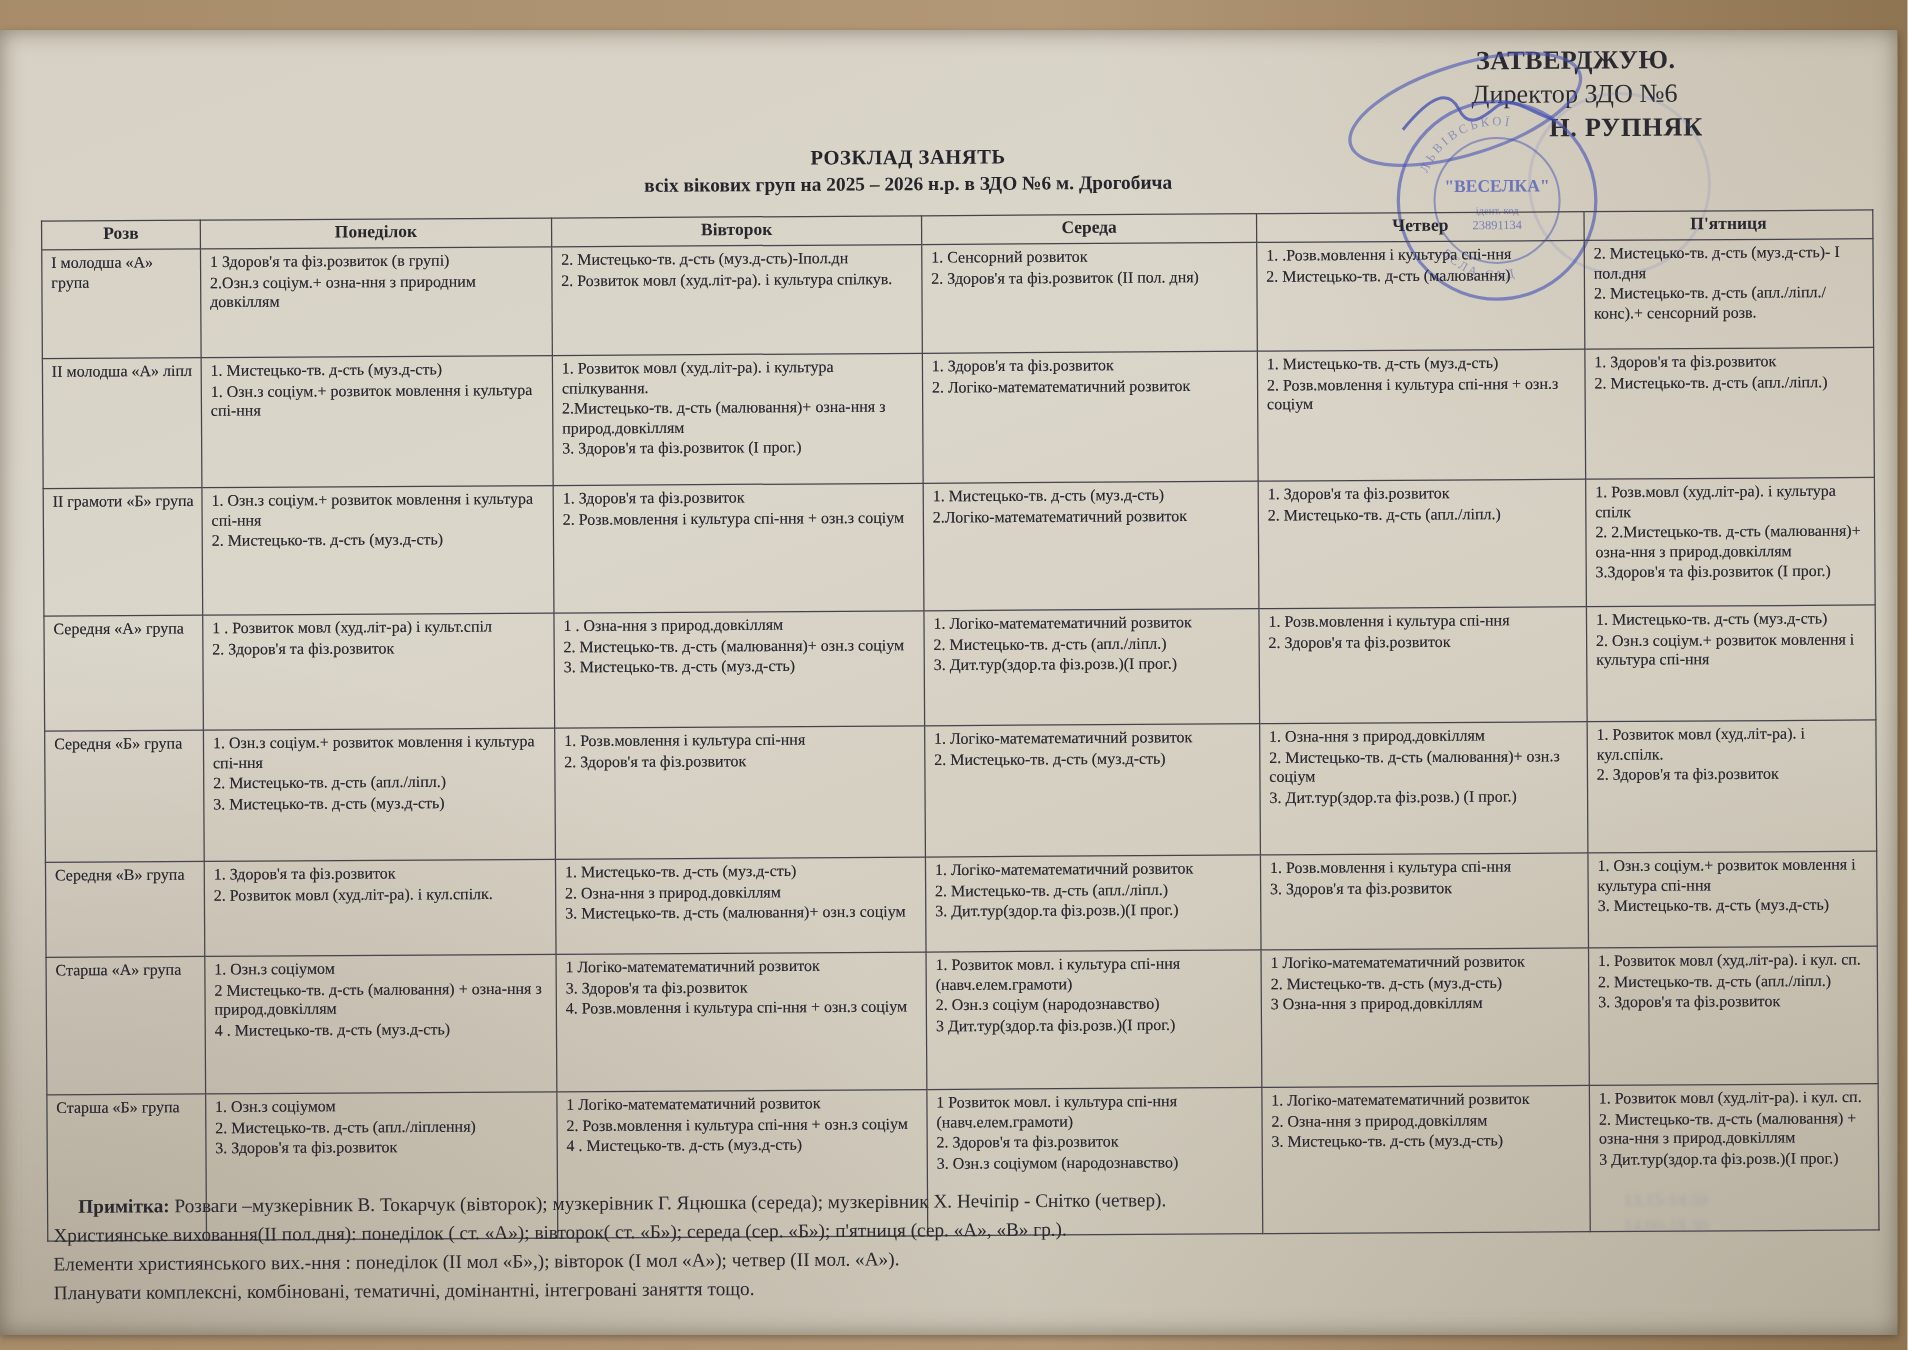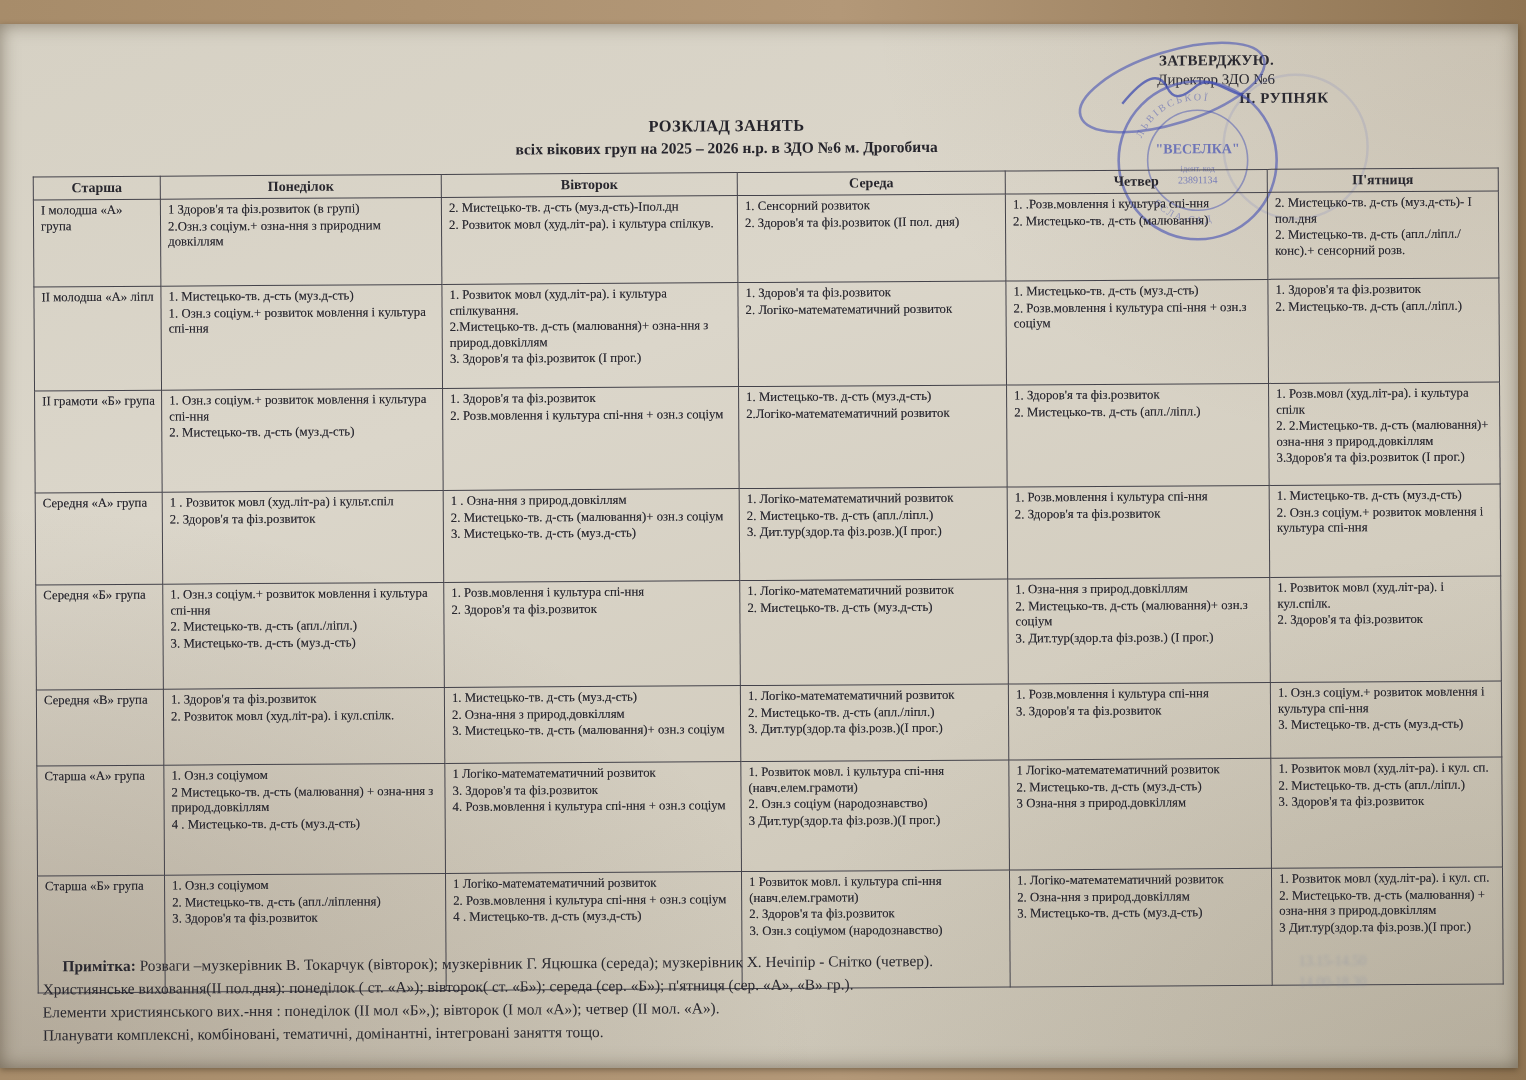--- a/index.html
+++ b/index.html
@@ -14,21 +14,21 @@
     background:
       radial-gradient(ellipse at 0% 100%, rgba(90,72,52,.28), transparent 38%),
       radial-gradient(ellipse at 100% 0%, rgba(120,100,70,.18), transparent 30%),
       radial-gradient(ellipse at 100% 100%, rgba(110,95,70,.20), transparent 35%),
       linear-gradient(160deg,#d6d1c4 0%,#dbd6ca 35%,#d3cdbf 65%,#c6c0b1 100%);
     box-shadow:0 0 18px rgba(60,45,25,.5) inset, 0 2px 6px rgba(40,30,15,.4);
   }
   .sheet-inner{position:absolute;inset:0;transform:rotate(-0.35deg);transform-origin:50% 50%;}
 
   
-  .approval{position:absolute;left:1146px;top:30px;color:#2b2a31;font-size:15px;line-height:1.28;}
+  .approval{position:absolute;left:1146px;top:14px;color:#2b2a31;font-size:21px;line-height:1.28;text-align:center;}
   .approval .l1{font-weight:bold;margin-left:16px;letter-spacing:.3px;}
   .approval .l2{margin-left:14px;}
   .approval .l3{font-weight:bold;margin-left:96px;letter-spacing:.6px;}
 
   
   .titleblock{position:absolute;left:0;right:60px;top:92px;text-align:center;color:#26252c;}
   .titleblock .t1{font-weight:bold;font-size:16.5px;letter-spacing:.4px;}
   .titleblock .t2{font-weight:bold;font-size:15.5px;margin-top:3px;}
 
   
@@ -112,21 +112,21 @@
       <colgroup>
         <col class="c0">
           <col class="c1">
           <col class="c2">
           <col class="c3">
           <col class="c4">
           <col class="c5">
       </colgroup>
       <thead>
         <tr id="schedule-head">
-            <th>Старша</th>
+            <th>Розв</th>
             <th>Понеділок</th>
             <th>Вівторок</th>
             <th>Середа</th>
             <th>Четвер</th>
             <th>П'ятниця</th>
           </tr>
       </thead>
       <tbody id="schedule-body">
           <tr>
             <td class="group-cell">І молодша «А» група</td>

